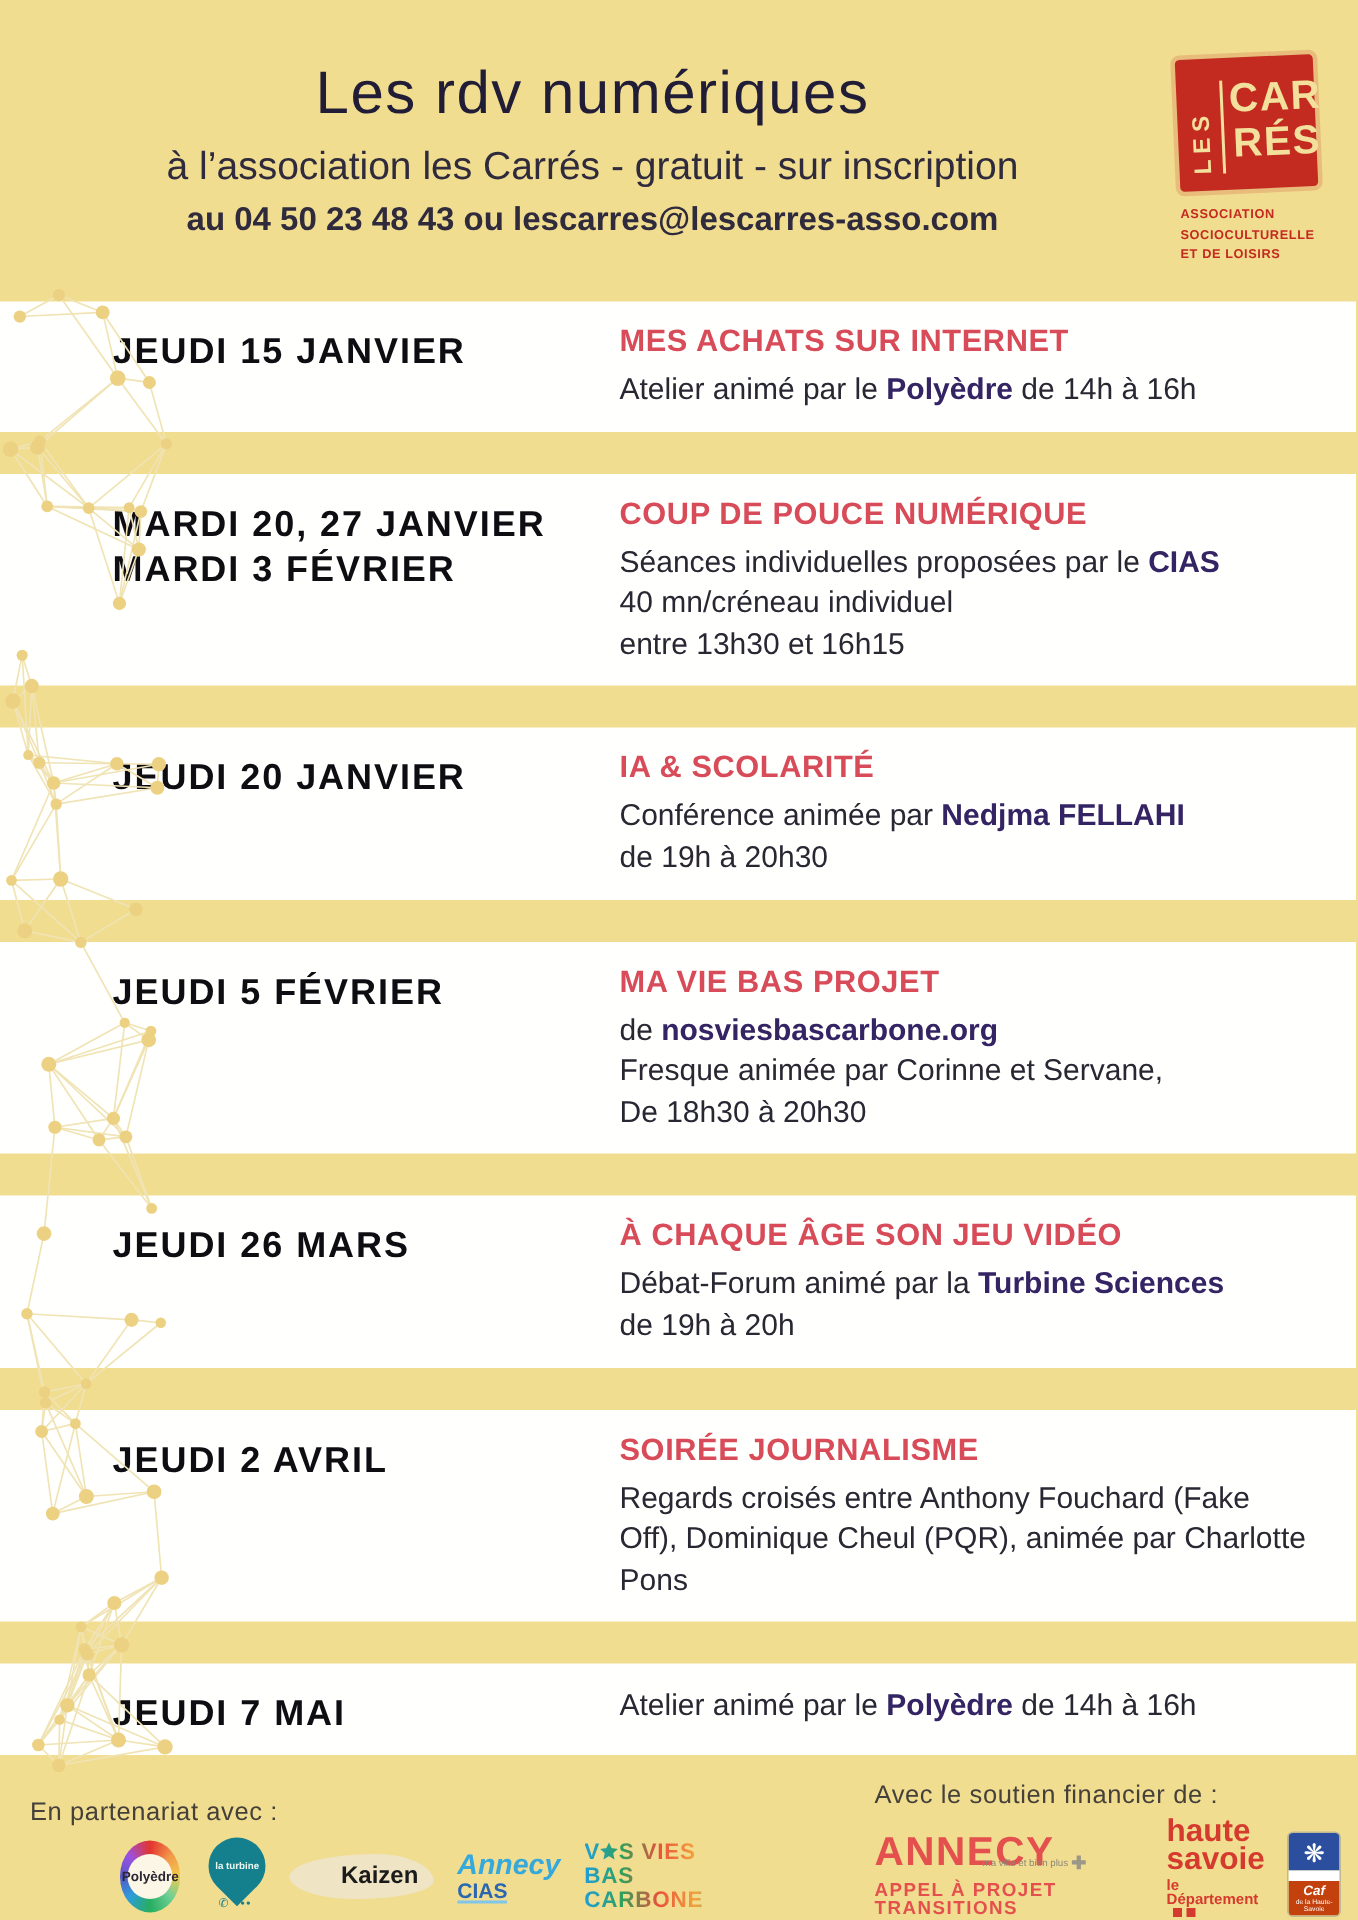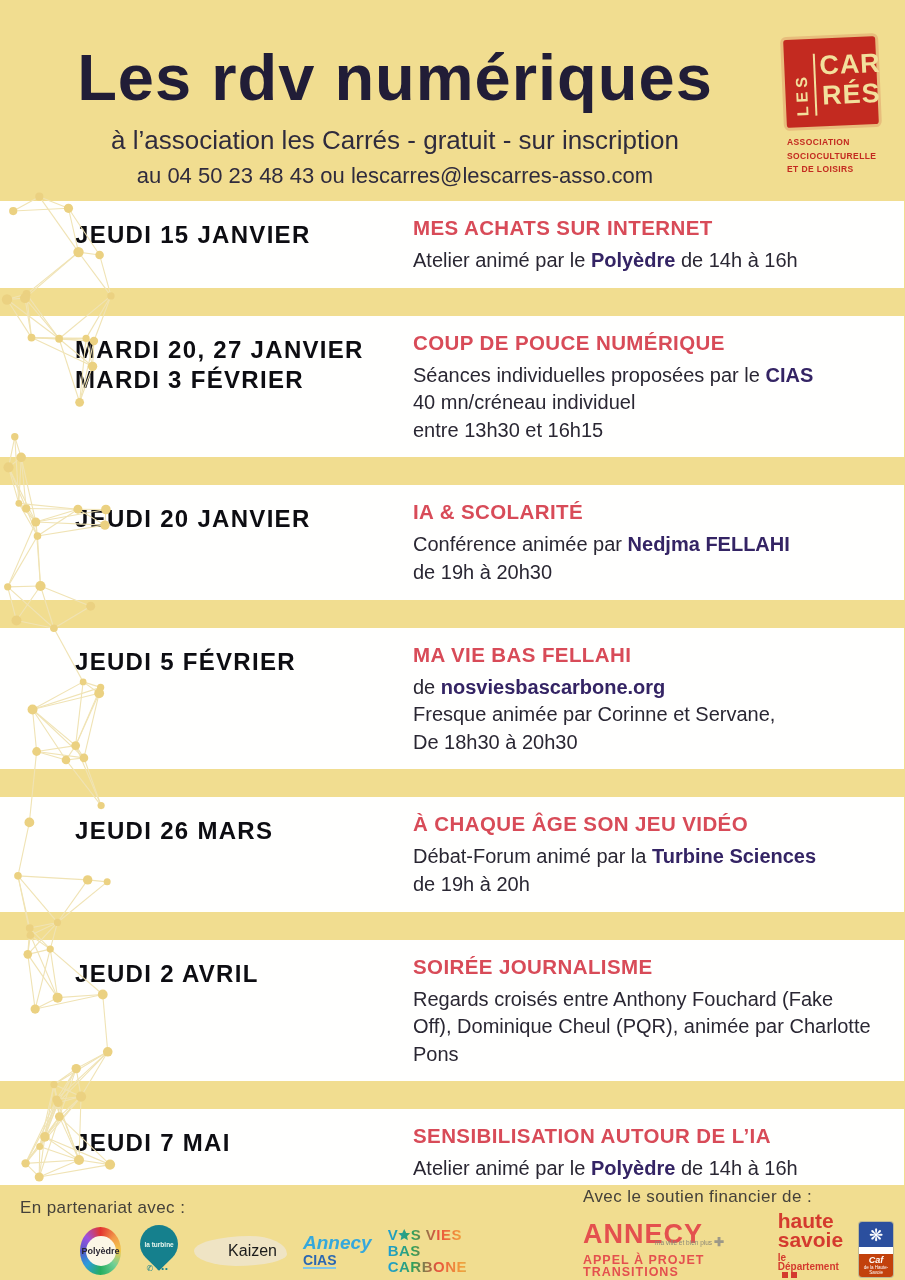--- a/index.html
+++ b/index.html
@@ -7,23 +7,23 @@
   body {
     position:relative;
     background:#F1DD90;
     font-family:"Liberation Sans", sans-serif;
     overflow:hidden;
   }
 
   
   .header { position:relative; height:196px; padding-top:40px; }
   .header-text { width:790px; text-align:center; }
-  .title { font-size:65px; font-weight:700; color:#211D37; letter-spacing:1px; }
+  .title { font-size:40px; font-weight:400; color:#211D37; letter-spacing:1px; }
   .subtitle { font-size:26px; color:#2F2B3D; margin-top:10px; }
-  .contact  { font-size:22px; color:#2F2B3D; margin-top:7px; }
+  .contact  { font-size:22px; color:#2F2B3D; margin-top:7px;font-weight:bold; }
 
   .logo { position:absolute; right:16px; top:38px; width:116px; }
   .logo-square {
     width:92px; height:88px; background:#C32A20; margin-left:12px;
     transform:rotate(-2.5deg); display:flex; padding:7px 6px 6px 8px;
     border-radius:3px; box-shadow:0 0 0 3px rgba(195,42,32,.18);
   }
   .logo-les {
     writing-mode:vertical-rl; transform:rotate(180deg);
     color:#F2E09C; font-weight:700; font-size:16px; letter-spacing:4px;
@@ -62,21 +62,21 @@
     display:flex; align-items:center; justify-content:center; }
   .lg-polyedre::before { content:""; position:absolute; width:30px; height:30px; border-radius:50%; background:#FBF6E6; }
   .lg-polyedre span { position:relative; font-size:9px; font-weight:700; color:#2A2733; }
   .lg-turbine { position:relative; width:44px; height:52px; }
   .lg-turbine .pin { width:38px; height:38px; margin-left:3px; background:#15808D;
     border-radius:50% 50% 50% 0; transform:rotate(-45deg); display:flex; align-items:center; justify-content:center; }
   .lg-turbine .pin span { transform:rotate(45deg); color:#EAF6EE; font-size:6.5px; font-weight:700; }
   .lg-turbine .tel { font-size:8px; color:#15808D; letter-spacing:1px; text-align:center; margin-top:1px; }
   .lg-kaizen { position:relative; padding:6px 10px; }
   .lg-kaizen::before { content:""; position:absolute; inset:0; background:#EFE4C4; border-radius:60% 40% 55% 45%/50% 60% 40% 50%; }
-  .lg-kaizen span { position:relative; font-size:16px; font-weight:400; color:#1B1B1B;padding-left:24px; }
+  .lg-kaizen span { position:relative; font-size:16px; font-weight:700; color:#1B1B1B;padding-left:24px; }
   .lg-cias { text-align:left; line-height:1; }
   .lg-cias .city { font-size:19px; font-weight:800; color:#35A8DC; font-style:italic; }
   .lg-cias .org  { font-size:14px; font-weight:800; color:#2B67B1; border-bottom:2px solid #7FC6E8; display:inline-block; }
   .lg-vies { line-height:1.05; font-weight:800; font-size:15px; letter-spacing:.5px;
     background:linear-gradient(90deg,#1D9FD8,#2FA05A,#E94F3C,#F2A33C,#1D9FD8);
     -webkit-background-clip:text; background-clip:text; color:transparent; }
 
   
   .lg-annecy { line-height:1; }
   .lg-annecy .name-row { display:flex; align-items:flex-end; }
@@ -151,21 +151,21 @@
         <div class="evt-title">IA &amp; SCOLARITÉ</div>
         <p class="evt-line"><span>Conférence animée par </span><span class="hl">Nedjma FELLAHI</span></p>
         <p class="evt-line"><span>de 19h à 20h30</span></p>
       </div>
     </div>
     <div class="row">
       <div class="date-col">
         <div class="date">JEUDI 5 FÉVRIER</div>
       </div>
       <div class="info-col">
-        <div class="evt-title">MA VIE BAS FELLAHI</div>
+        <div class="evt-title">MA VIE BAS PROJET</div>
         <p class="evt-line"><span>de </span><span class="hl">nosviesbascarbone.org</span></p>
         <p class="evt-line"><span>Fresque animée par Corinne et Servane,</span></p>
         <p class="evt-line"><span>De 18h30 à 20h30</span></p>
       </div>
     </div>
     <div class="row">
       <div class="date-col">
         <div class="date">JEUDI 26 MARS</div>
       </div>
       <div class="info-col">
@@ -181,21 +181,20 @@
       <div class="info-col">
         <div class="evt-title">SOIRÉE JOURNALISME</div>
         <p class="evt-line"><span>Regards croisés entre Anthony Fouchard (Fake Off), Dominique Cheul (PQR), animée par Charlotte Pons</span></p>
       </div>
     </div>
     <div class="row">
       <div class="date-col">
         <div class="date">JEUDI 7 MAI</div>
       </div>
       <div class="info-col">
-        <div class="evt-title">SENSIBILISATION AUTOUR DE L’IA</div>
         <p class="evt-line"><span>Atelier animé par le </span><span class="hl">Polyèdre</span><span> de 14h à 16h</span></p>
       </div>
     </div>
     <div class="row">
       <div class="date-col">
         <div class="date">MERCREDI 17 JUIN</div>
       </div>
       <div class="info-col">
         <div class="evt-title">NUMÉRIQUE EN FAMILLE</div>
         <p class="evt-line"><span>Jeux, ateliers, rencontres et restitutions</span></p>

